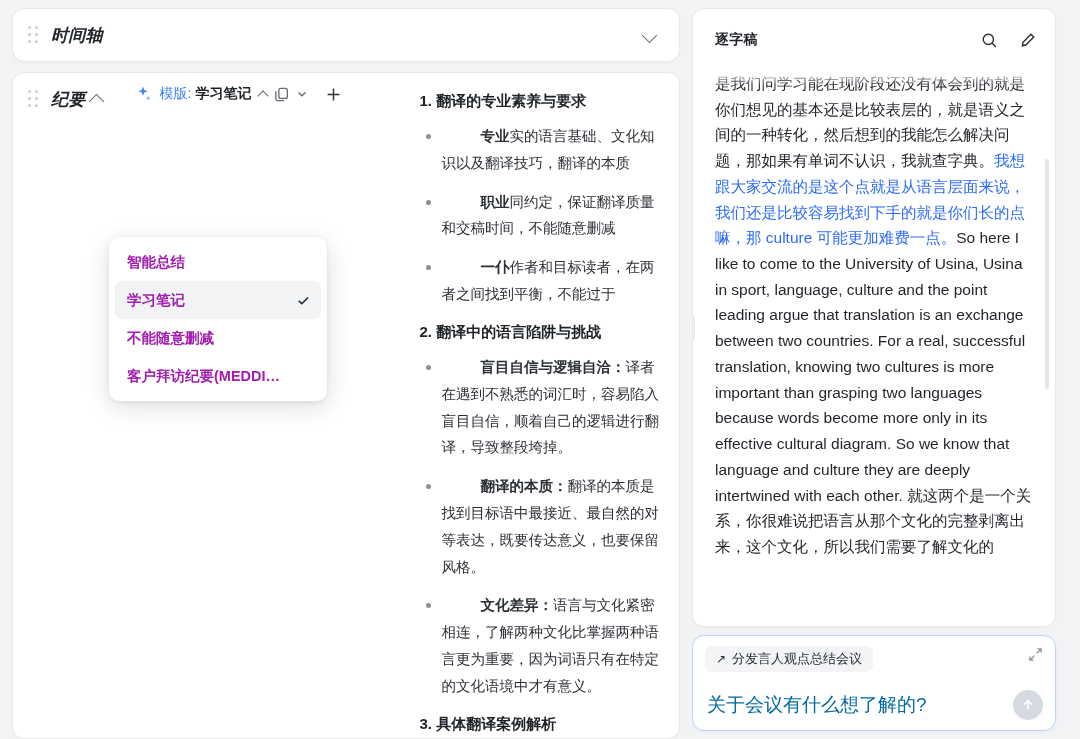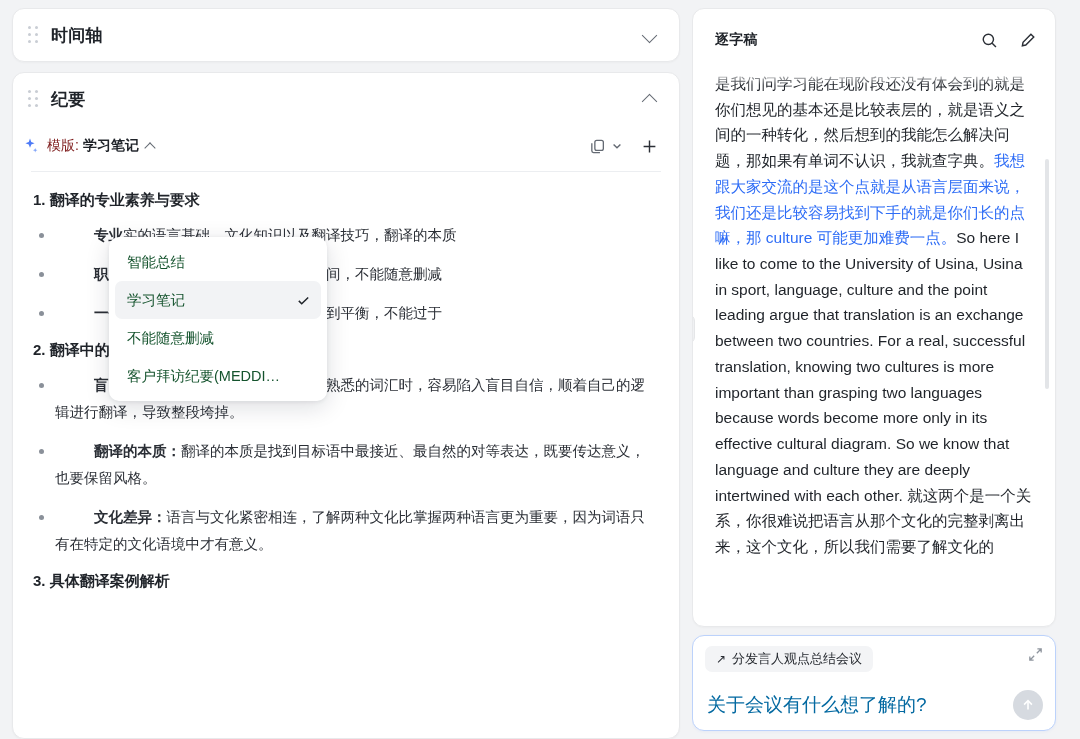--- a/index.html
+++ b/index.html
@@ -55,20 +55,21 @@
     border-radius: 50%;
     background: #c9cdd4;
     display: block;
   }
   .card-title {
     font-size: 17px;
     font-weight: 600;
     color: #1f2329;
     letter-spacing: .3px;
     flex: 1;
+    font-style: italic;
   }
   .chev {
     width: 22px; height: 22px;
     position: relative;
     cursor: pointer;
   }
   .chev::before {
     content: "";
     position: absolute;
     left: 5px; top: 6px;
@@ -79,21 +80,20 @@
   }
   .chev.up::before {
     top: 8px;
     transform: rotate(-135deg);
   }
 
   
   .summary-card {
     flex: 1;
     display: flex;
-    flex-direction: column;
     min-height: 0;
     overflow: hidden;
     position: relative;
   }
   .tmpl-row {
     display: flex;
     align-items: center;
     height: 42px;
     padding: 0 18px 0 34px;
     position: relative;
@@ -101,21 +101,21 @@
   .spark {
     width: 18px; height: 18px;
     margin-left: -26px;
     margin-right: 8px;
     position: relative;
     color: #4e7bf6;
     flex: none;
   }
   .tmpl-label {
     font-size: 14px;
-    color: #7f1d1d;
+    color: #3b82f6;
   }
   .tmpl-value {
     font-size: 14px;
     color: #1f2329;
     font-weight: 600;
     margin-left: 4px;
     cursor: pointer;
   }
   .mini-chev {
     width: 14px; height: 14px;
@@ -195,25 +195,26 @@
     box-shadow: 0 6px 24px rgba(16,24,40,0.14), 0 1px 4px rgba(16,24,40,0.08);
     padding: 6px 6px;
     z-index: 40;
   }
   .dd-item {
     height: 38px;
     display: flex;
     align-items: center;
     padding: 0 10px 0 12px;
     font-size: 14.5px;
-    color: #14532d;
+    color: #a21caf;
     border-radius: 7px;
     cursor: pointer;
     white-space: nowrap;
     overflow: hidden;
+    font-weight: bold;
   }
   .dd-item .txt {
     overflow: hidden;
     text-overflow: ellipsis;
     flex: 1;
   }
   .dd-item.selected { background: #f2f3f5; }
   .check {
     width: 16px; height: 16px;
     flex: none;

